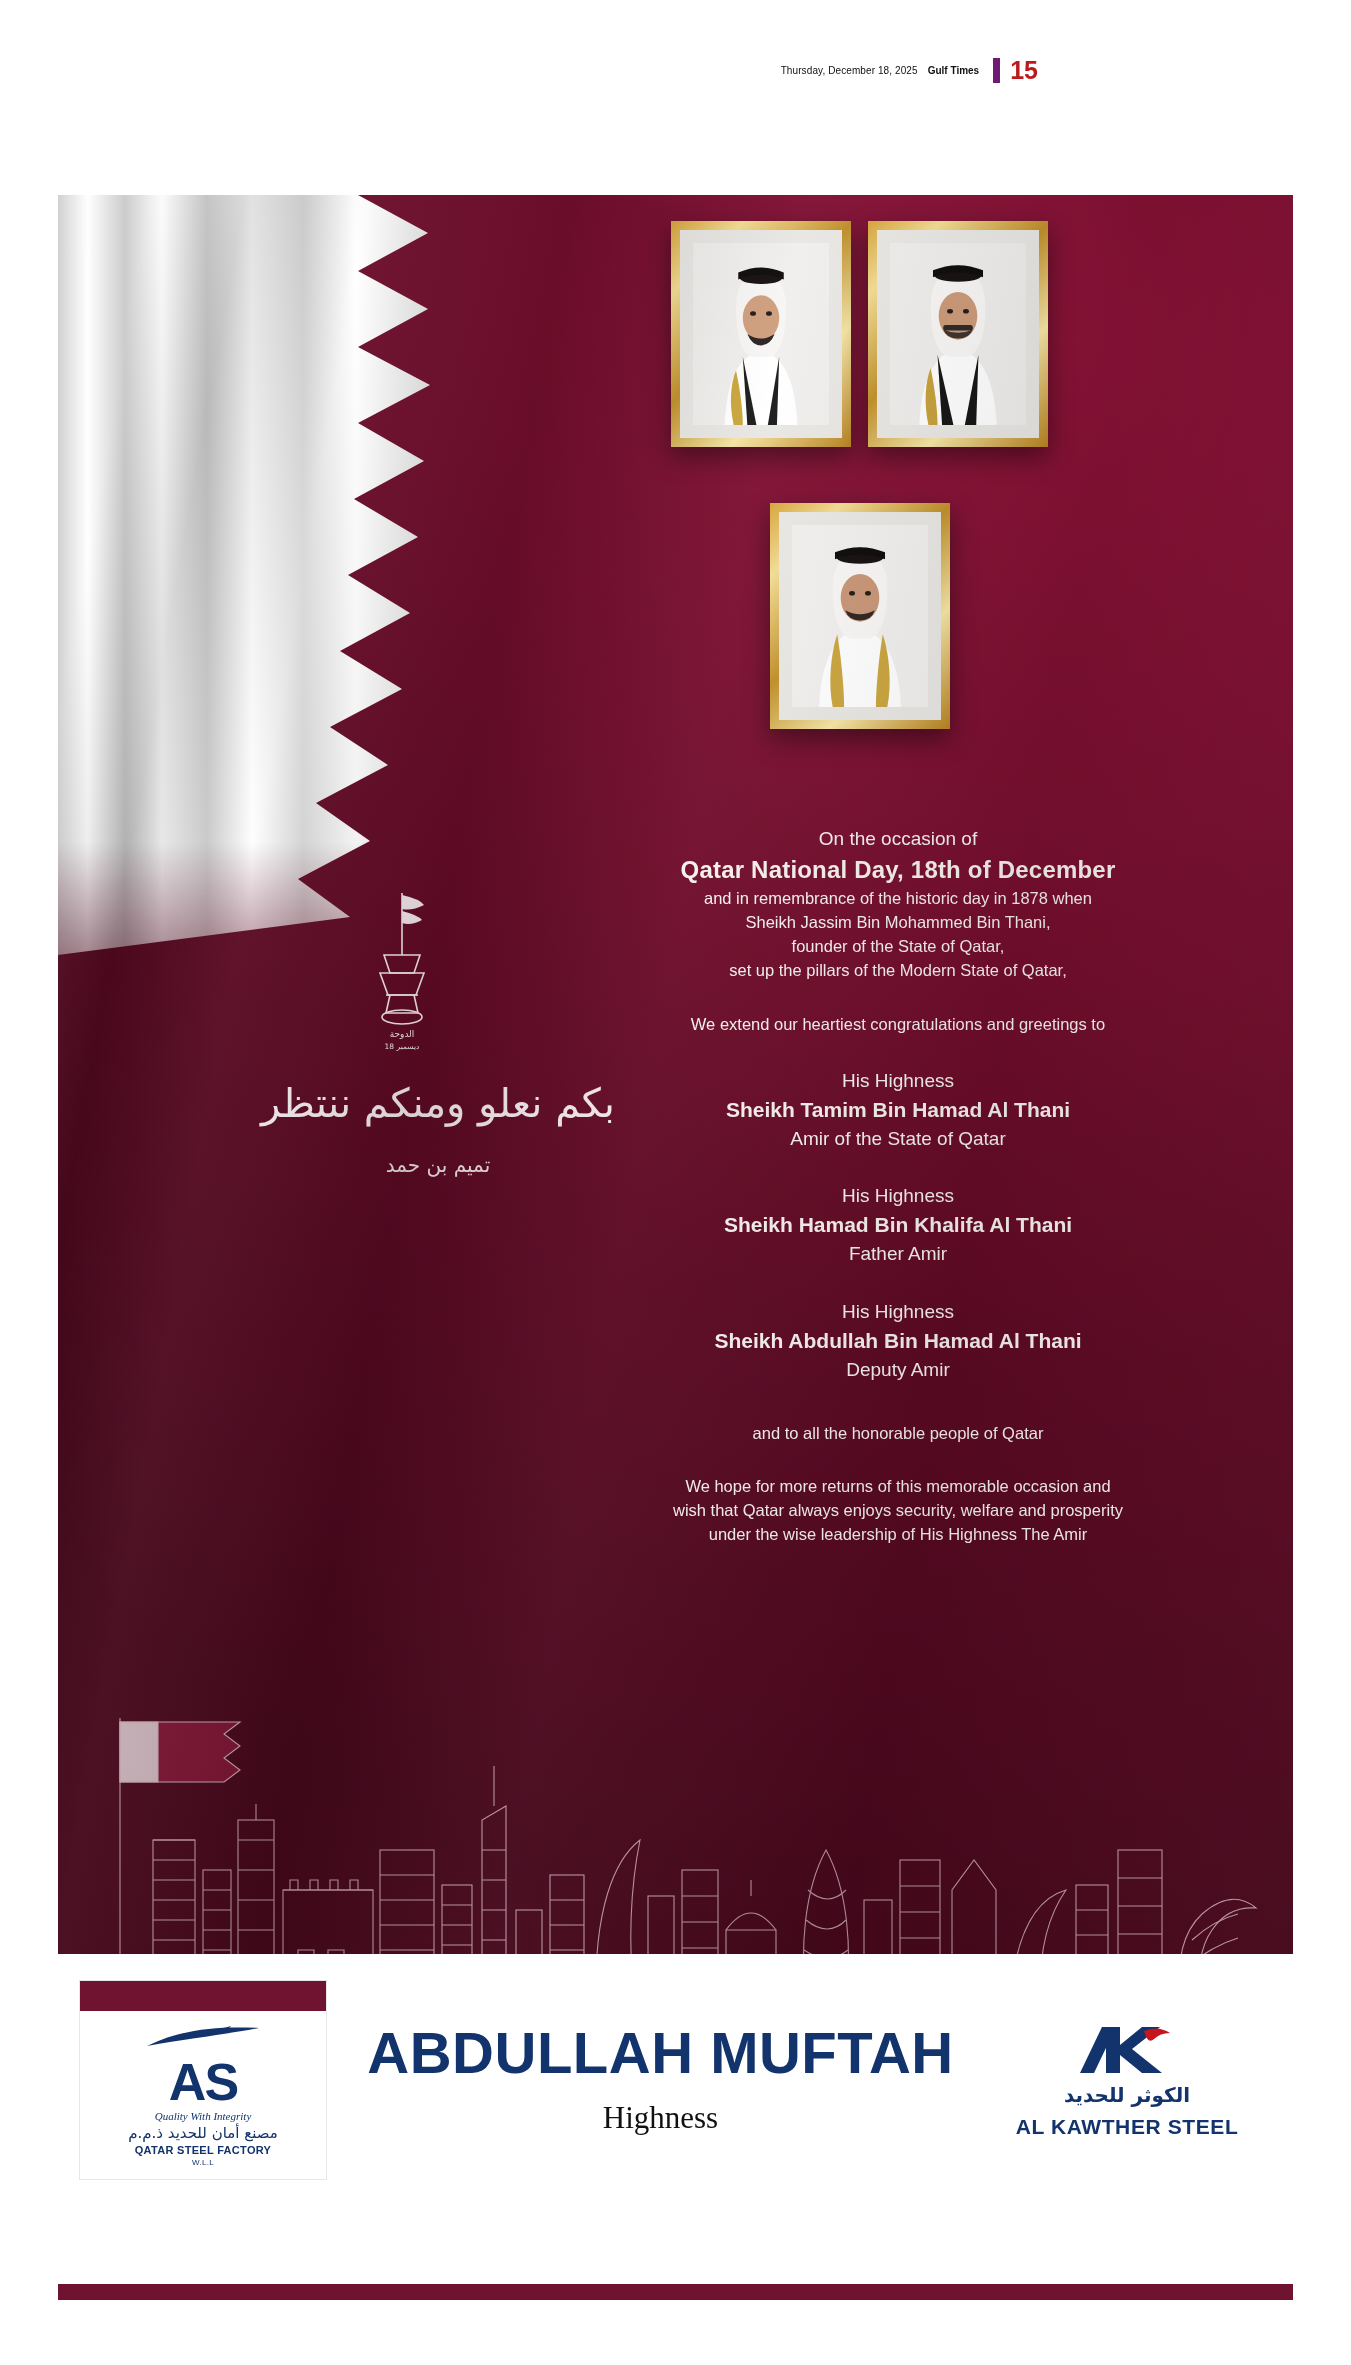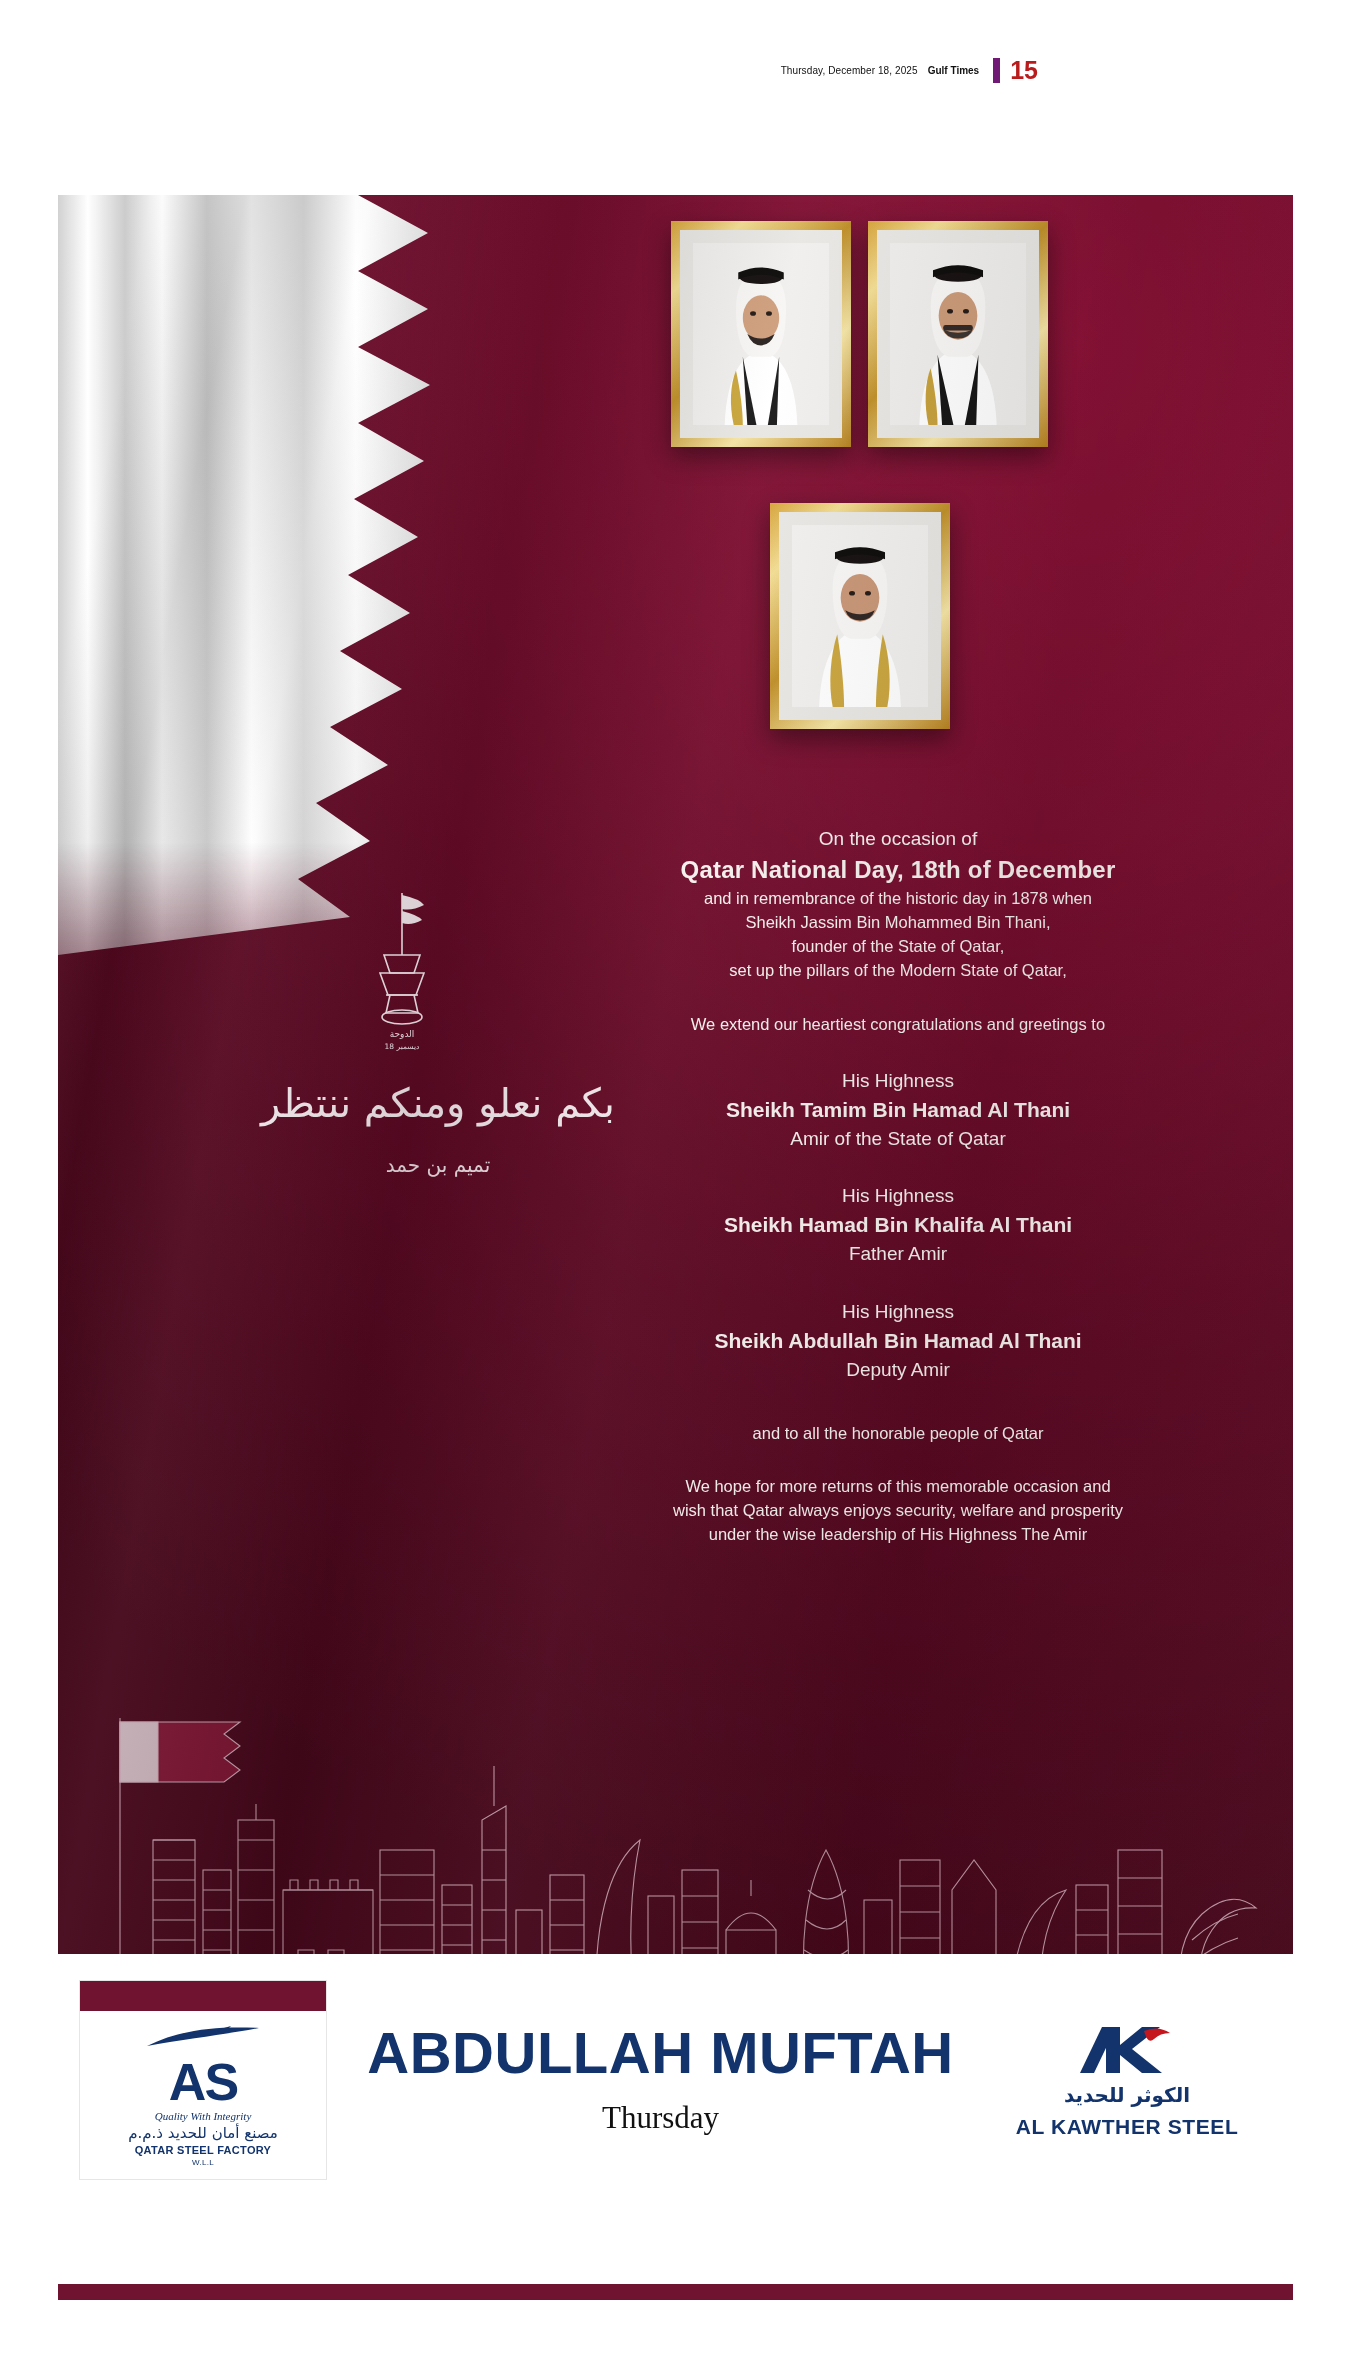--- a/index.html
+++ b/index.html
@@ -607,21 +607,21 @@
           <div class="aman-tag">Quality With Integrity</div>
           <div class="aman-ar">مصنع أمان للحديد ذ.م.م</div>
           <div class="aman-en">QATAR STEEL FACTORY</div>
           <div class="aman-en" style="font-size:8px;font-weight:normal;">W.L.L</div>
         </div>
       </div>
     </div>
 
     <div class="footer-center">
       <div class="chair-name">ABDULLAH MUFTAH</div>
-      <div class="chair-title">Thursday</div>
+      <div class="chair-title">Highness</div>
     </div>
 
     <div class="footer-right">
       <div class="kawther-mark">
         <svg viewBox="0 0 110 58" width="110" height="58" aria-hidden="true">
           <path d="M8 52 L30 6 L44 6 L22 52 z" fill="#12336b"></path>
           <path d="M34 52 L34 6 L48 6 L48 24 L70 6 L88 6 L60 28 L90 52 L70 52 L48 34 L48 52 z" fill="#12336b"></path>
           <path d="M72 10 q14 -6 26 2 q-10 0 -16 6 q-6 6 -10 -8 z" fill="#c4161c"></path>
         </svg>
       </div>

